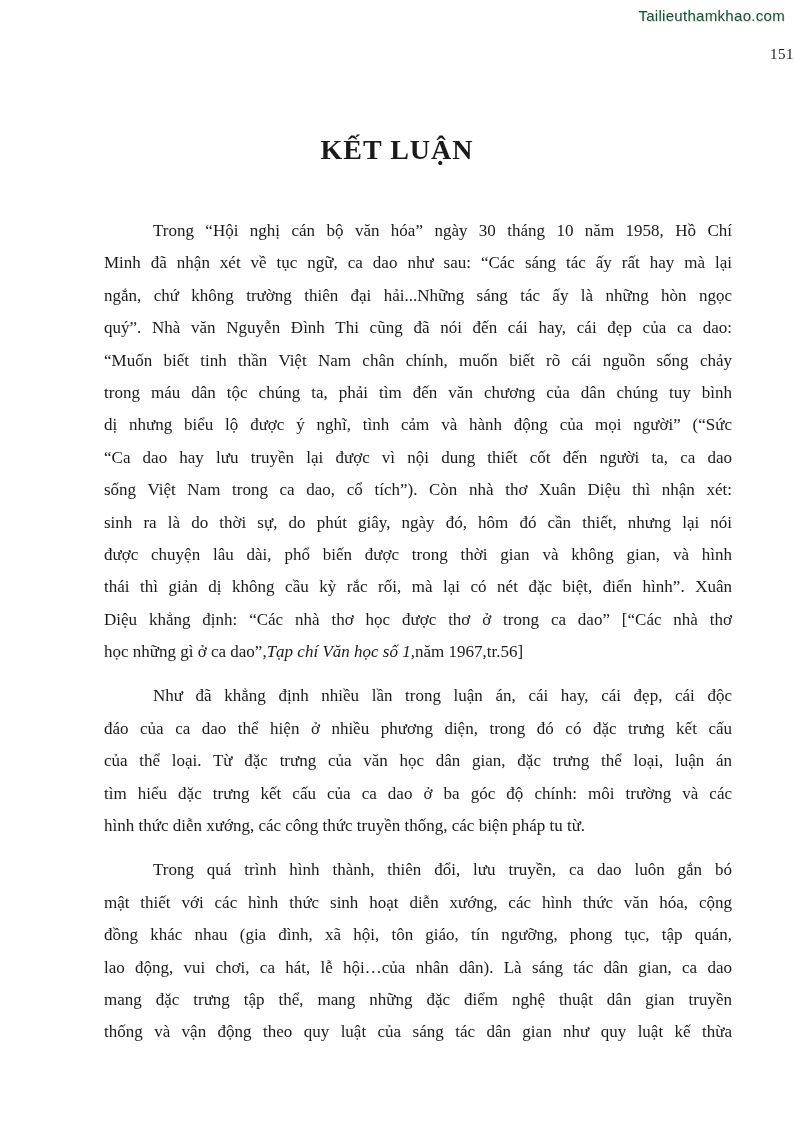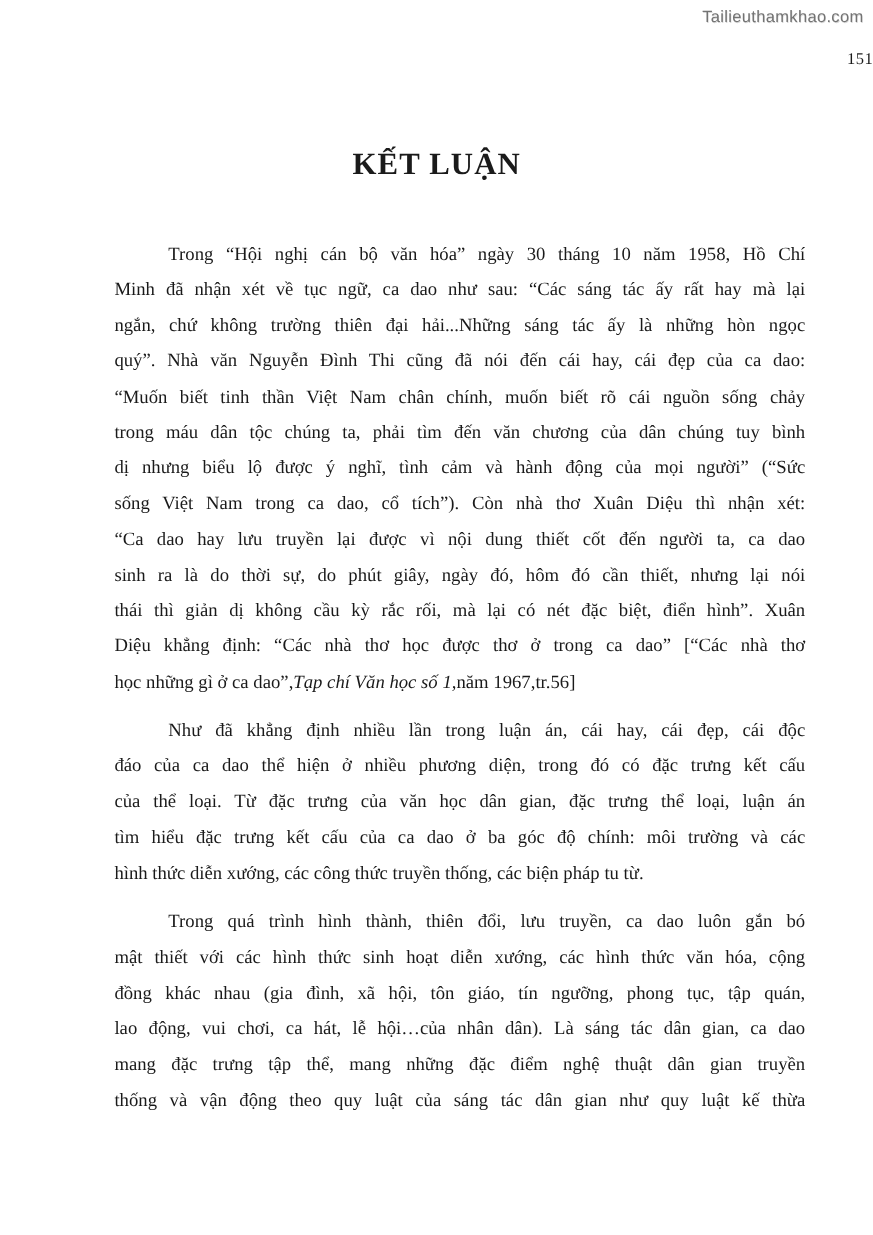--- a/index.html
+++ b/index.html
@@ -13,21 +13,21 @@
     font-family: "Liberation Serif", "DejaVu Serif", serif;
     color: #1a1a1a;
     overflow: hidden;
   }
   .watermark {
     position: absolute;
     top: 7px;
     right: 9px;
     font-family: "Liberation Sans", "DejaVu Sans", sans-serif;
     font-size: 15px;
-    color: #737373;
+    color: #14532d;
     text-shadow: 0.5px 0.5px 0 #d8d8d8;
     letter-spacing: 0.3px;
   }
   .page-number {
     position: absolute;
     top: 46px;
     left: 0;
     width: 100%;
     text-align: right;
     font-size: 15px;
@@ -72,23 +72,24 @@
   <h1 class="doc-title">KẾT LUẬN</h1>
   <div class="body-text">
       <div class="paragraph">
         <div class="line first">Trong “Hội nghị cán bộ văn hóa” ngày 30 tháng 10 năm 1958, Hồ Chí</div>
         <div class="line">Minh đã nhận xét về tục ngữ, ca dao như sau: “Các sáng tác ấy rất hay mà lại</div>
         <div class="line">ngắn, chứ không trường thiên đại hải...Những sáng tác ấy là những hòn ngọc</div>
         <div class="line">quý”. Nhà văn Nguyễn Đình Thi cũng đã nói đến cái hay, cái đẹp của ca dao:</div>
         <div class="line">“Muốn biết tinh thần Việt Nam chân chính, muốn biết rõ cái nguồn sống chảy</div>
         <div class="line">trong máu dân tộc chúng ta, phải tìm đến văn chương của dân chúng tuy bình</div>
         <div class="line">dị nhưng biểu lộ được ý nghĩ, tình cảm và hành động của mọi người” (“Sức</div>
+        <div class="line">“Ca dao hay lưu truyền lại được vì nội dung thiết cốt đến người ta, ca dao</div>
         <div class="line">sống Việt Nam trong ca dao, cổ tích”). Còn nhà thơ Xuân Diệu thì nhận xét:</div>
-        <div class="line">“Ca dao hay lưu truyền lại được vì nội dung thiết cốt đến người ta, ca dao</div>
         <div class="line">sinh ra là do thời sự, do phút giây, ngày đó, hôm đó cần thiết, nhưng lại nói</div>
+        <div class="line">được chuyện lâu dài, phổ biến được trong thời gian và không gian, và hình</div>
         <div class="line">thái thì giản dị không cầu kỳ rắc rối, mà lại có nét đặc biệt, điển hình”. Xuân</div>
         <div class="line">Diệu khẳng định: “Các nhà thơ học được thơ ở trong ca dao” [“Các nhà thơ</div>
         <div class="line last"><span>học những gì ở ca dao”,</span><span class="italic">Tạp chí Văn học số 1,</span><span>năm 1967,tr.56]</span></div>
       </div>
       <div class="paragraph">
         <div class="line first">Như đã khẳng định nhiều lần trong luận án, cái hay, cái đẹp, cái độc</div>
         <div class="line">đáo của ca dao thể hiện ở nhiều phương diện, trong đó có đặc trưng kết cấu</div>
         <div class="line">của thể loại. Từ đặc trưng của văn học dân gian, đặc trưng thể loại, luận án</div>
         <div class="line">tìm hiểu đặc trưng kết cấu của ca dao ở ba góc độ chính: môi trường và các</div>
         <div class="line last">hình thức diễn xướng, các công thức truyền thống, các biện pháp tu từ.</div>

